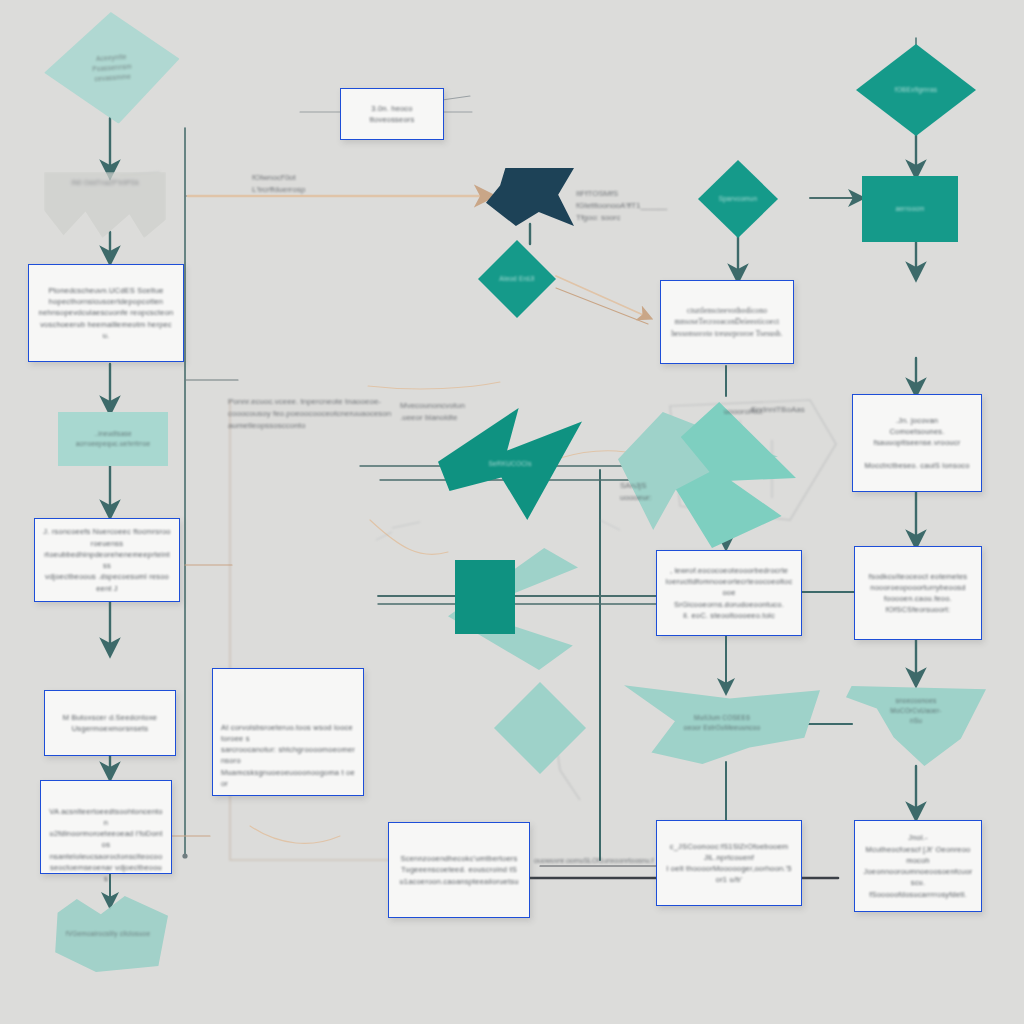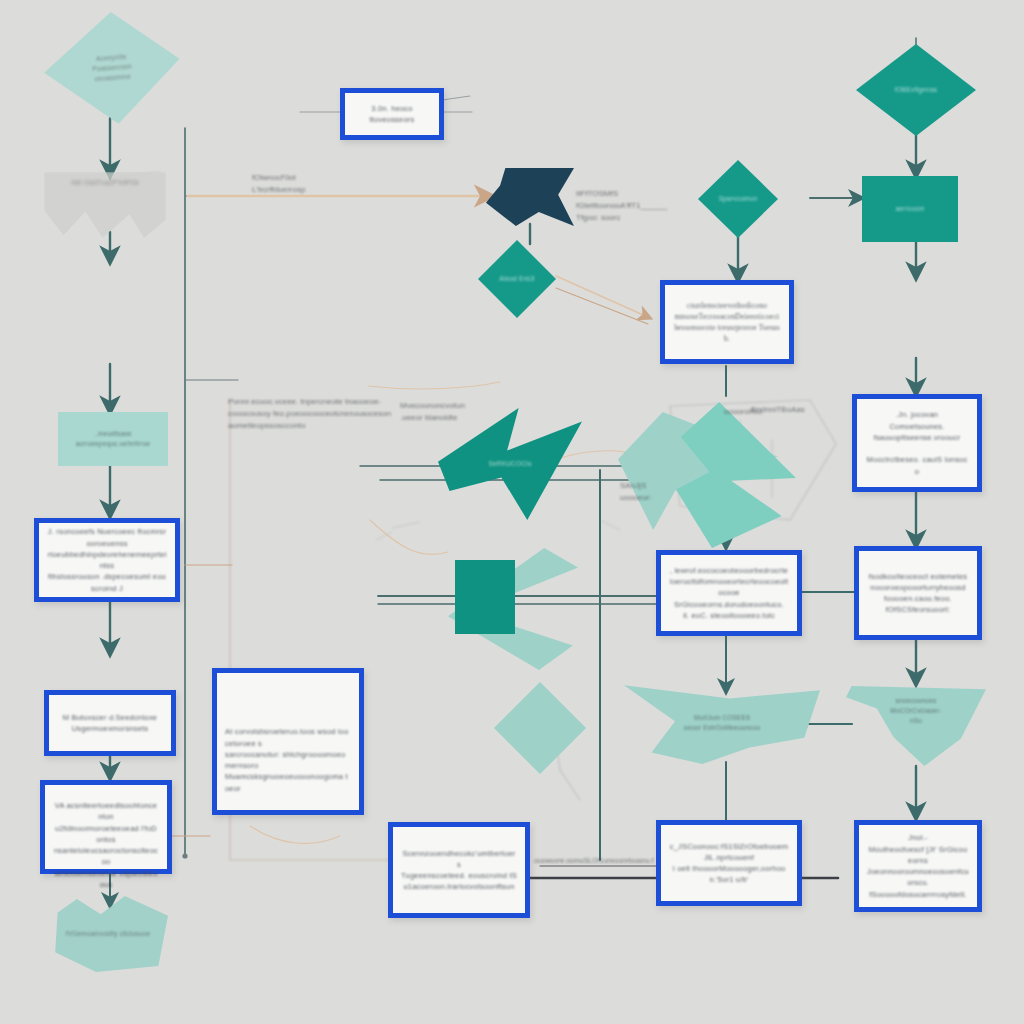--- a/index.html
+++ b/index.html
@@ -11,21 +11,21 @@
     overflow:hidden;
     position:relative;
   }
   #canvas{position:absolute;left:0;top:0;width:1024px;height:1024px;}
 
   
   .node{position:absolute;box-sizing:border-box;display:flex;align-items:center;justify-content:center;}
 
   .boxnode{
     background:#f7f7f6;
-    border:5px solid #1d4ed8;
+    border:1px solid #1d4ed8;
     box-shadow:2px 3px 6px rgba(90,90,90,.18);
     padding:6px 8px;
   }
 
   .shapenode{position:absolute;}
 
   
   .ptext{
     position:relative;
     width:100%;
@@ -157,30 +157,36 @@
 cevassmme</div>
   </div>
 
   <div class="shapenode" style="left:44px;top:172px;width:122px;height:66px;
               background:#cfd0cd;opacity:.75;
               clip-path:polygon(0 0,100% 0,100% 72%,82% 100%,70% 64%,48% 100%,34% 60%,16% 96%,0 58%);
               filter:blur(.8px);display:flex;align-items:flex-start;justify-content:center;padding-top:6px;box-sizing:border-box;">
     <div class="ptext mini" style="white-space: pre-line;">IN0 OddTnaZP'b9PSk</div>
   </div>
 
+  <div class="node boxnode" style="left:28px;top:264px;width:156px;height:98px;">
+    <div class="ptext tiny" style="white-space: pre-line;">Ptonedcscheuvn.UCdES Sceltue
+hopecthornsicuscertdepopcotten
+nehnsopevdculaescuonfe reopcscteon
+voschoeerub heemalllemeotm herpecu.</div>
+  </div>
 
   <div class="node" style="left:58px;top:412px;width:110px;height:54px;background:#a8d8d0;filter:blur(.5px);">
     <div class="ptext mini" style="white-space: pre-line;">..ineudtsase
 acrroeepequc.uehrrtrroe</div>
   </div>
 
   <div class="node boxnode" style="left:34px;top:518px;width:146px;height:84px;">
     <div class="ptext tiny" style="white-space: pre-line;">J. rsoncoeefs Nuercoeec  ftocmrsrooroeuenss
 rtoeubbedhinpdeorehenemeeprteintss
-fthstossrouson .dspecoesuml eouscroind J</div>
+vdjoectbeoous .dspecoesuml resooeent J</div>
   </div>
 
   <div class="node boxnode" style="left:44px;top:690px;width:132px;height:66px;">
     <div class="ptext tiny" style="white-space: pre-line;">M Butoxscer d.Seedcntoxe
 Usgermoexmorsnsets</div>
   </div>
 
   <div class="node boxnode" style="left:40px;top:780px;width:132px;height:94px;">
     <div class="ptext tiny" style="white-space: pre-line; margin-top: 36px;">VA acsnlteertoeedtsoohtoncenton
 u2fdlnoormoroeteeoead l'foDontos
@@ -204,21 +210,21 @@
               filter:blur(.5px);">
   </div>
 
   <div class="shapenode" style="left:478px;top:240px;width:78px;height:78px;background:#159a8a;
               clip-path:polygon(50% 0,100% 50%,50% 100%,0 50%);filter:blur(.5px);
               display:flex;align-items:center;justify-content:center;">
     <div class="ptext light mini" style="white-space: pre-line;">Aleod ErdJl</div>
   </div>
 
 
-  <div class="node boxnode" style="left:212px;top:668px;width:152px;height:147px;align-items:center;padding-top:43px;">
+  <div class="node boxnode" style="left:212px;top:668px;width:152px;height:128px;align-items:flex-end;padding-top:43px;">
     <div class="ptext tiny lft" style="white-space: pre-line;">At corvolsbsroeteruo.toos wsod loocetoroee s
 sarcroocanotur: shtchgroooomoeomernsoro
 Muamcsksgnuoeoeuooonoogoma t oeor</div>
   </div>
 
   <div class="shapenode" style="left:438px;top:408px;width:144px;height:112px;background:#0f9281;
               clip-path:polygon(0 48%,56% 0,48% 38%,100% 12%,62% 100%,44% 62%,8% 74%);
               filter:blur(.5px);display:flex;align-items:center;justify-content:center;">
     <div class="ptext light mini" style="white-space: pre-line;">SeRKUCOCIs</div>
   </div>
@@ -232,21 +238,21 @@
   <div class="shapenode" style="left:618px;top:412px;width:160px;height:118px;background:#9ed2c9;
               clip-path:polygon(28% 0,100% 38%,54% 44%,92% 82%,36% 66%,22% 100%,0 40%);
               filter:blur(.6px);"></div>
 
   <div class="shapenode" style="left:494px;top:682px;width:92px;height:92px;background:#9ed2c9;
               clip-path:polygon(50% 0,100% 50%,50% 100%,0 50%);filter:blur(.6px);"></div>
 
   <div class="node boxnode" style="left:388px;top:822px;width:142px;height:96px;">
     <div class="ptext tiny" style="white-space: pre-line;">Scennzooendhecokc'umtbertoers
 Tugeeenscoeteed. eouscroind tS
-u1acoeroon.trarlocvotsoonftsun</div>
+u1acoeroon.caoanspteeaiioruetsu</div>
   </div>
 
   <div class="shapenode" style="left:856px;top:44px;width:120px;height:92px;background:#159a8a;
               clip-path:polygon(50% 0,100% 50%,50% 100%,0 50%);filter:blur(.5px);
               display:flex;align-items:center;justify-content:center;">
     <div class="ptext light mini" style="white-space: pre-line;">fOBExflgmras</div>
   </div>
 
   <div class="node" style="left:862px;top:176px;width:96px;height:66px;background:#159a8a;filter:blur(.4px);">
     <div class="ptext light mini" style="white-space: pre-line;">aerroocm</div>
@@ -308,21 +314,21 @@
   <div class="shapenode" style="left:846px;top:686px;width:140px;height:80px;background:#9ed2c9;
               clip-path:polygon(4% 0,100% 4%,82% 66%,56% 100%,34% 64%,22% 28%,0 14%);
               filter:blur(.6px);display:flex;align-items:flex-start;justify-content:center;padding-top:10px;box-sizing:border-box;">
     <div class="ptext mini" style="white-space: pre-line;">snoecoonoes
 MoCOrCvUaoer-
 nSu</div>
   </div>
 
   <div class="node boxnode" style="left:854px;top:820px;width:128px;height:92px;">
     <div class="ptext tiny" style="white-space: pre-line;">Jnol.-
-Mcutheocfoescf [Jt' SrGicooeorns
+Mcutheocfoescf [Jt' Oeonreoomocoh
 Joeonnooroumnoeoosoenfcuorscu.
 fSooooofdosucarrrrosyfdetl.</div>
   </div>
 
   <div class="freelabel" style="left:252px;top:172px;width:130px;white-space:pre-line;">fOlwnocf'0ot
 L'trcrffduerrosp</div>
 
   <div class="freelabel" style="left:576px;top:188px;width:150px;white-space:pre-line;">ItFfTOSMfS
 fGtetttoonooA'ffT1______
 Tfgoo: soorc</div>

